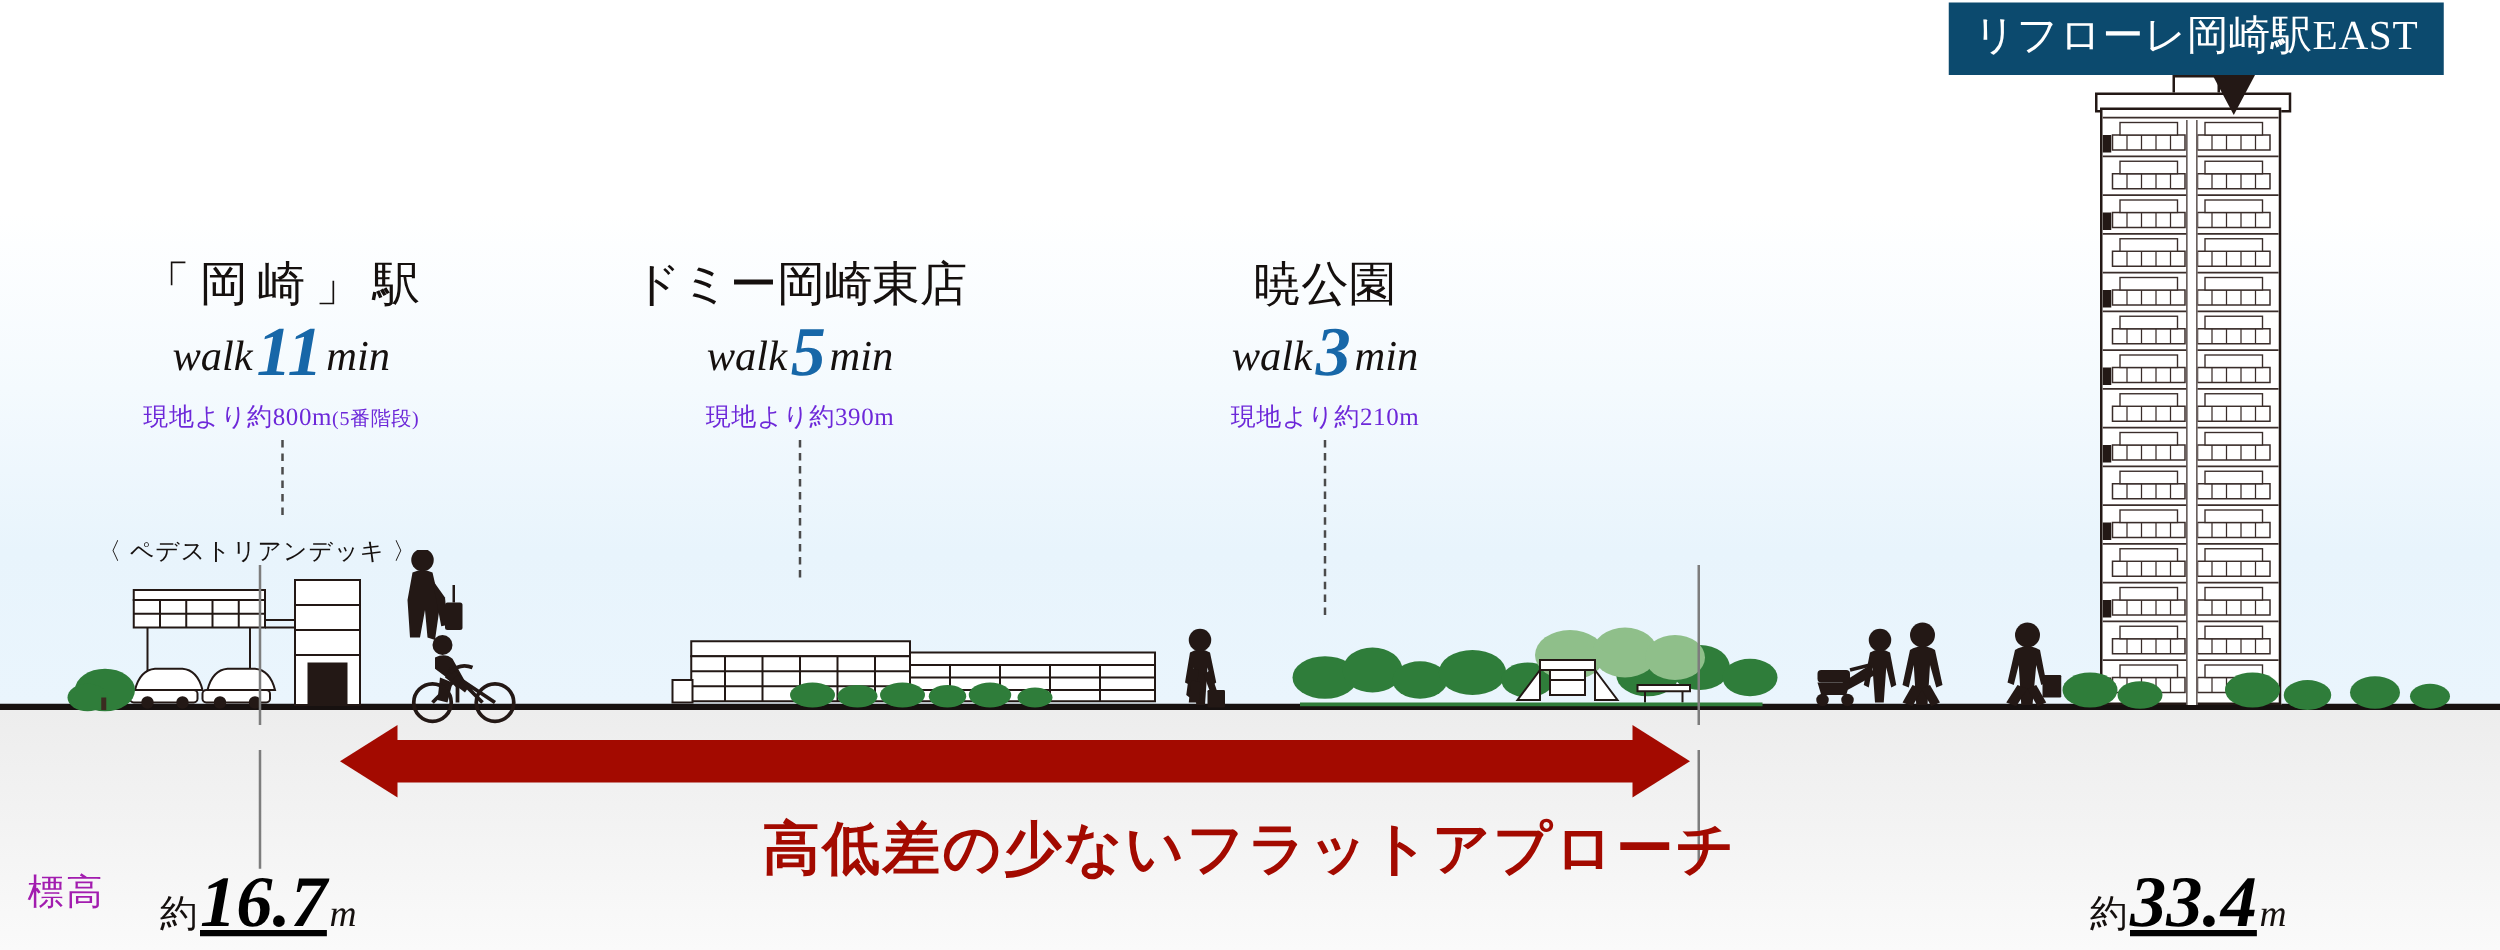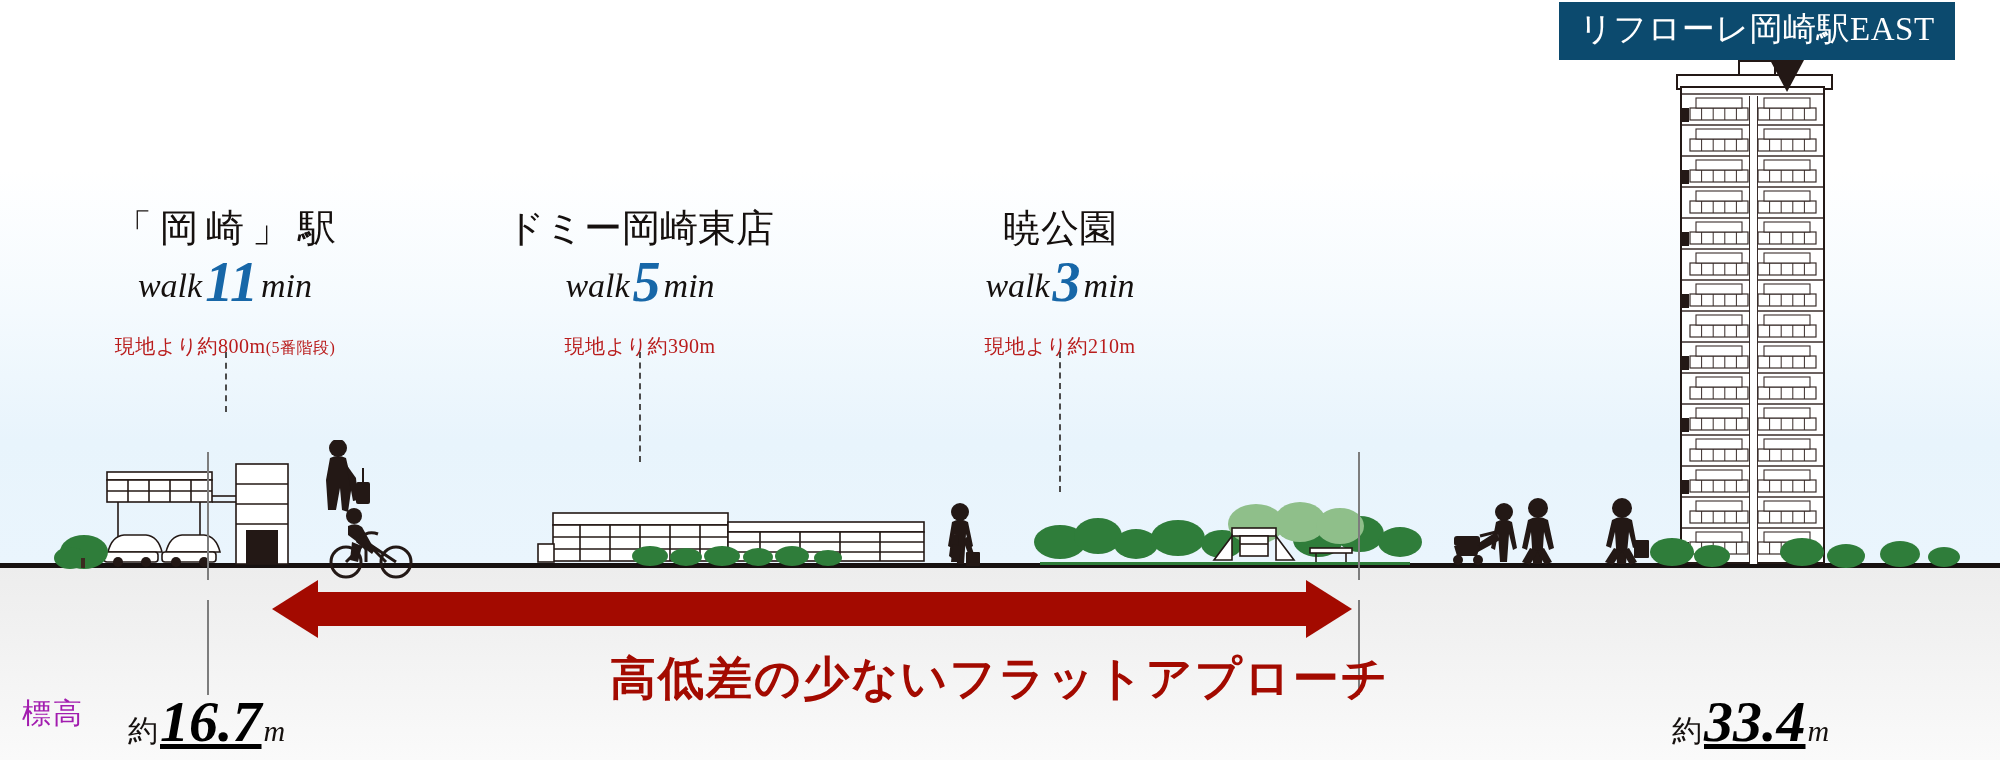--- a/index.html
+++ b/index.html
@@ -48,21 +48,21 @@
   .poi .title.spaced{letter-spacing:8px;text-indent:8px;text-align:center;}
   .poi .walk{
     margin-top:4px;font-style:italic;color:#15100e;white-space:nowrap;
     font-size:34px;line-height:1;
   }
   .poi .walk .num{
     color:#1767a8;font-size:56px;font-style:italic;font-weight:700;
     padding:0 3px;vertical-align:-4px;
   }
   .poi .sub{
-    margin-top:23px;font-size:20px;color:#b91c1c;white-space:nowrap;letter-spacing:.5px;
+    margin-top:10px;font-size:20px;color:#6d28d9;white-space:nowrap;letter-spacing:.5px;
   }
   .poi .sub .paren{font-size:16px;}
 
   .dashline{position:absolute;border-left:2px dashed #4b4b4b;}
 
   
   .deck-caption{
     position:absolute;left:78px;top:428px;width:250px;text-align:center;
     font-size:19px;color:#15100e;letter-spacing:1px;white-space:nowrap;
   }
@@ -338,20 +338,21 @@
   <div class="poi" style="left:60px;top:208px;width:330px;">
     <div class="title spaced">「岡崎」駅</div>
     <div class="walk">
       <span>walk</span><span class="num">11</span><span>min</span>
     </div>
     <div class="sub">
       <span>現地より約800m</span><span class="paren">(5番階段)</span>
     </div>
   </div>
   <div class="dashline" style="left:225px;top:352px;height:60px;"></div>
+  <div class="deck-caption">〈 ペデストリアンデッキ 〉</div>
 
   <div class="poi" style="left:470px;top:208px;width:340px;">
     <div class="title">ドミー岡崎東店</div>
     <div class="walk">
       <span>walk</span><span class="num">5</span><span>min</span>
     </div>
     <div class="sub">現地より約390m</div>
   </div>
   <div class="dashline" style="left:639px;top:352px;height:110px;"></div>
 

